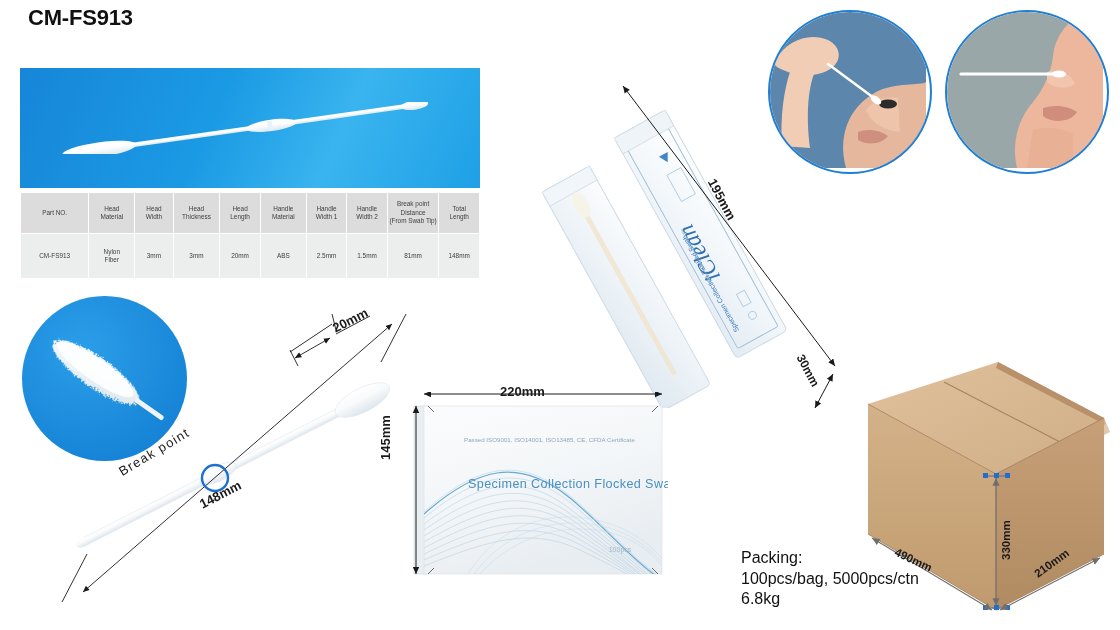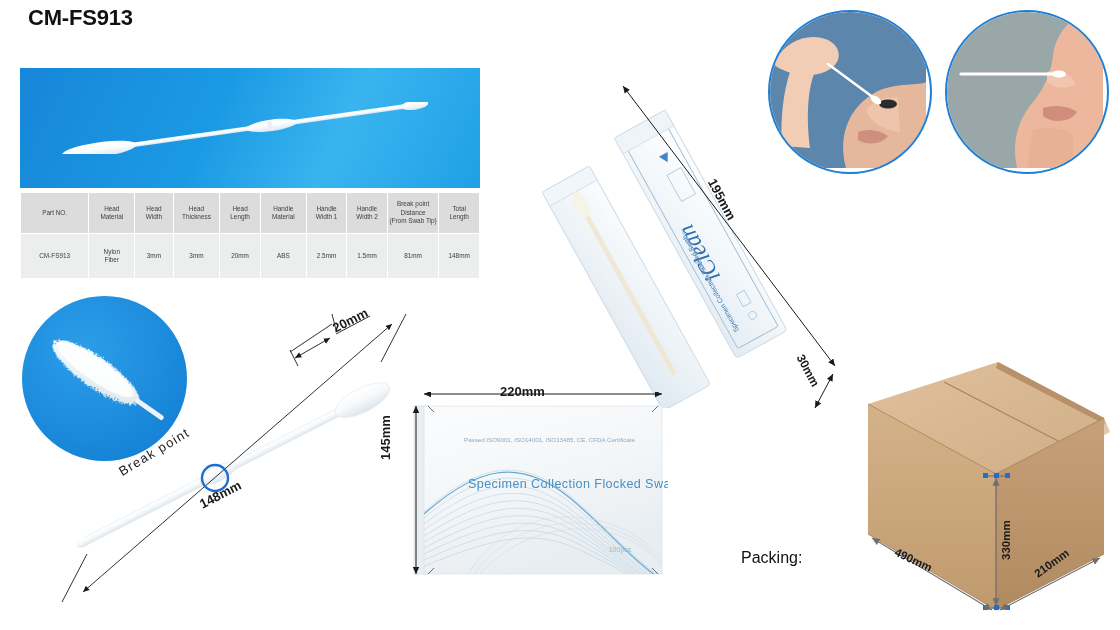--- a/index.html
+++ b/index.html
@@ -333,20 +333,22 @@
     <marker id="ar2c" markerWidth="9" markerHeight="9" refX="0" refY="3.2" orient="auto">
       <path d="M7,0 L0,3.2 L7,6.4 z" fill="#1a1a1a"></path>
     </marker>
   </defs>
 </svg>
 <div class="abs dimtxt" id="lbl-220mm">220mm</div>
 <div class="abs dimtxt" id="lbl-145mm">145mm</div>
 
 <div class="abs" id="packing">
   <div>Packing:</div>
+  <div>100pcs/bag, 5000pcs/ctn</div>
+  <div>6.8kg</div>
 </div>
 
 <svg class="abs" id="carton" viewBox="0 0 272 272">
   <defs>
     <linearGradient id="krf" x1="0" y1="0" x2="0" y2="1">
       <stop offset="0%" stop-color="#d4b289"></stop>
       <stop offset="100%" stop-color="#c09a6e"></stop>
     </linearGradient>
     <linearGradient id="krs" x1="0" y1="0" x2="0" y2="1">
       <stop offset="0%" stop-color="#c7a079"></stop>

